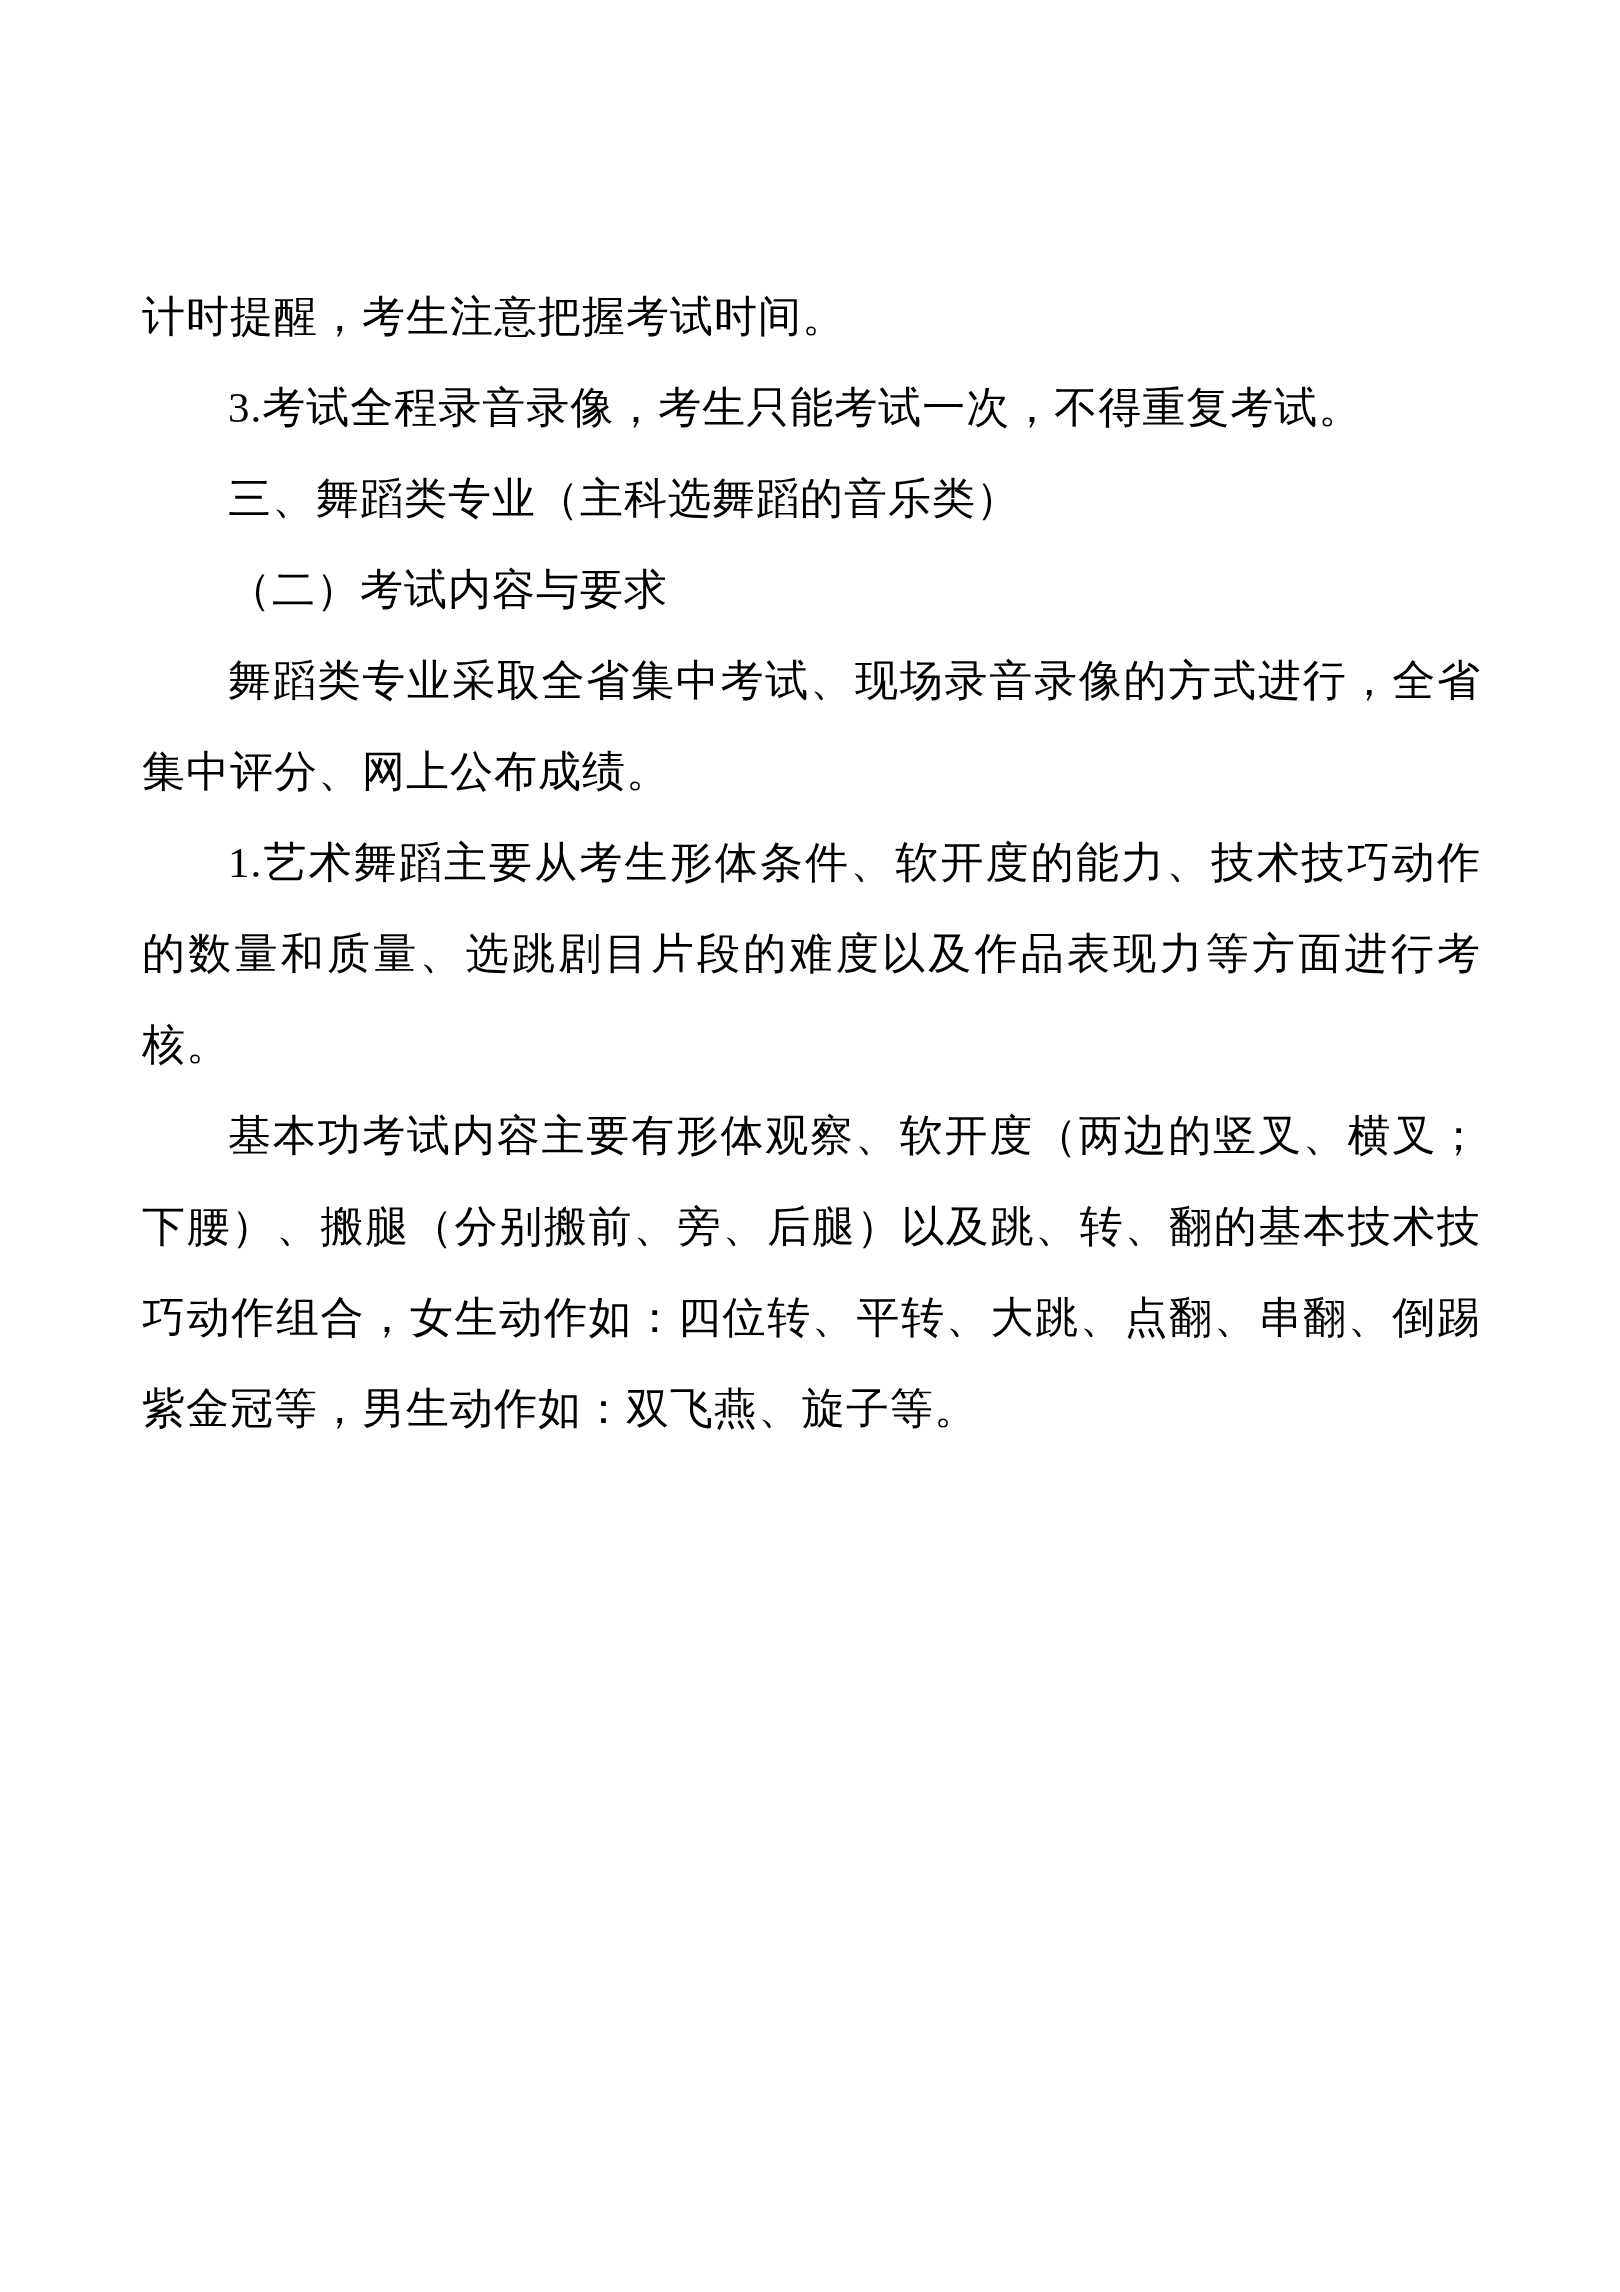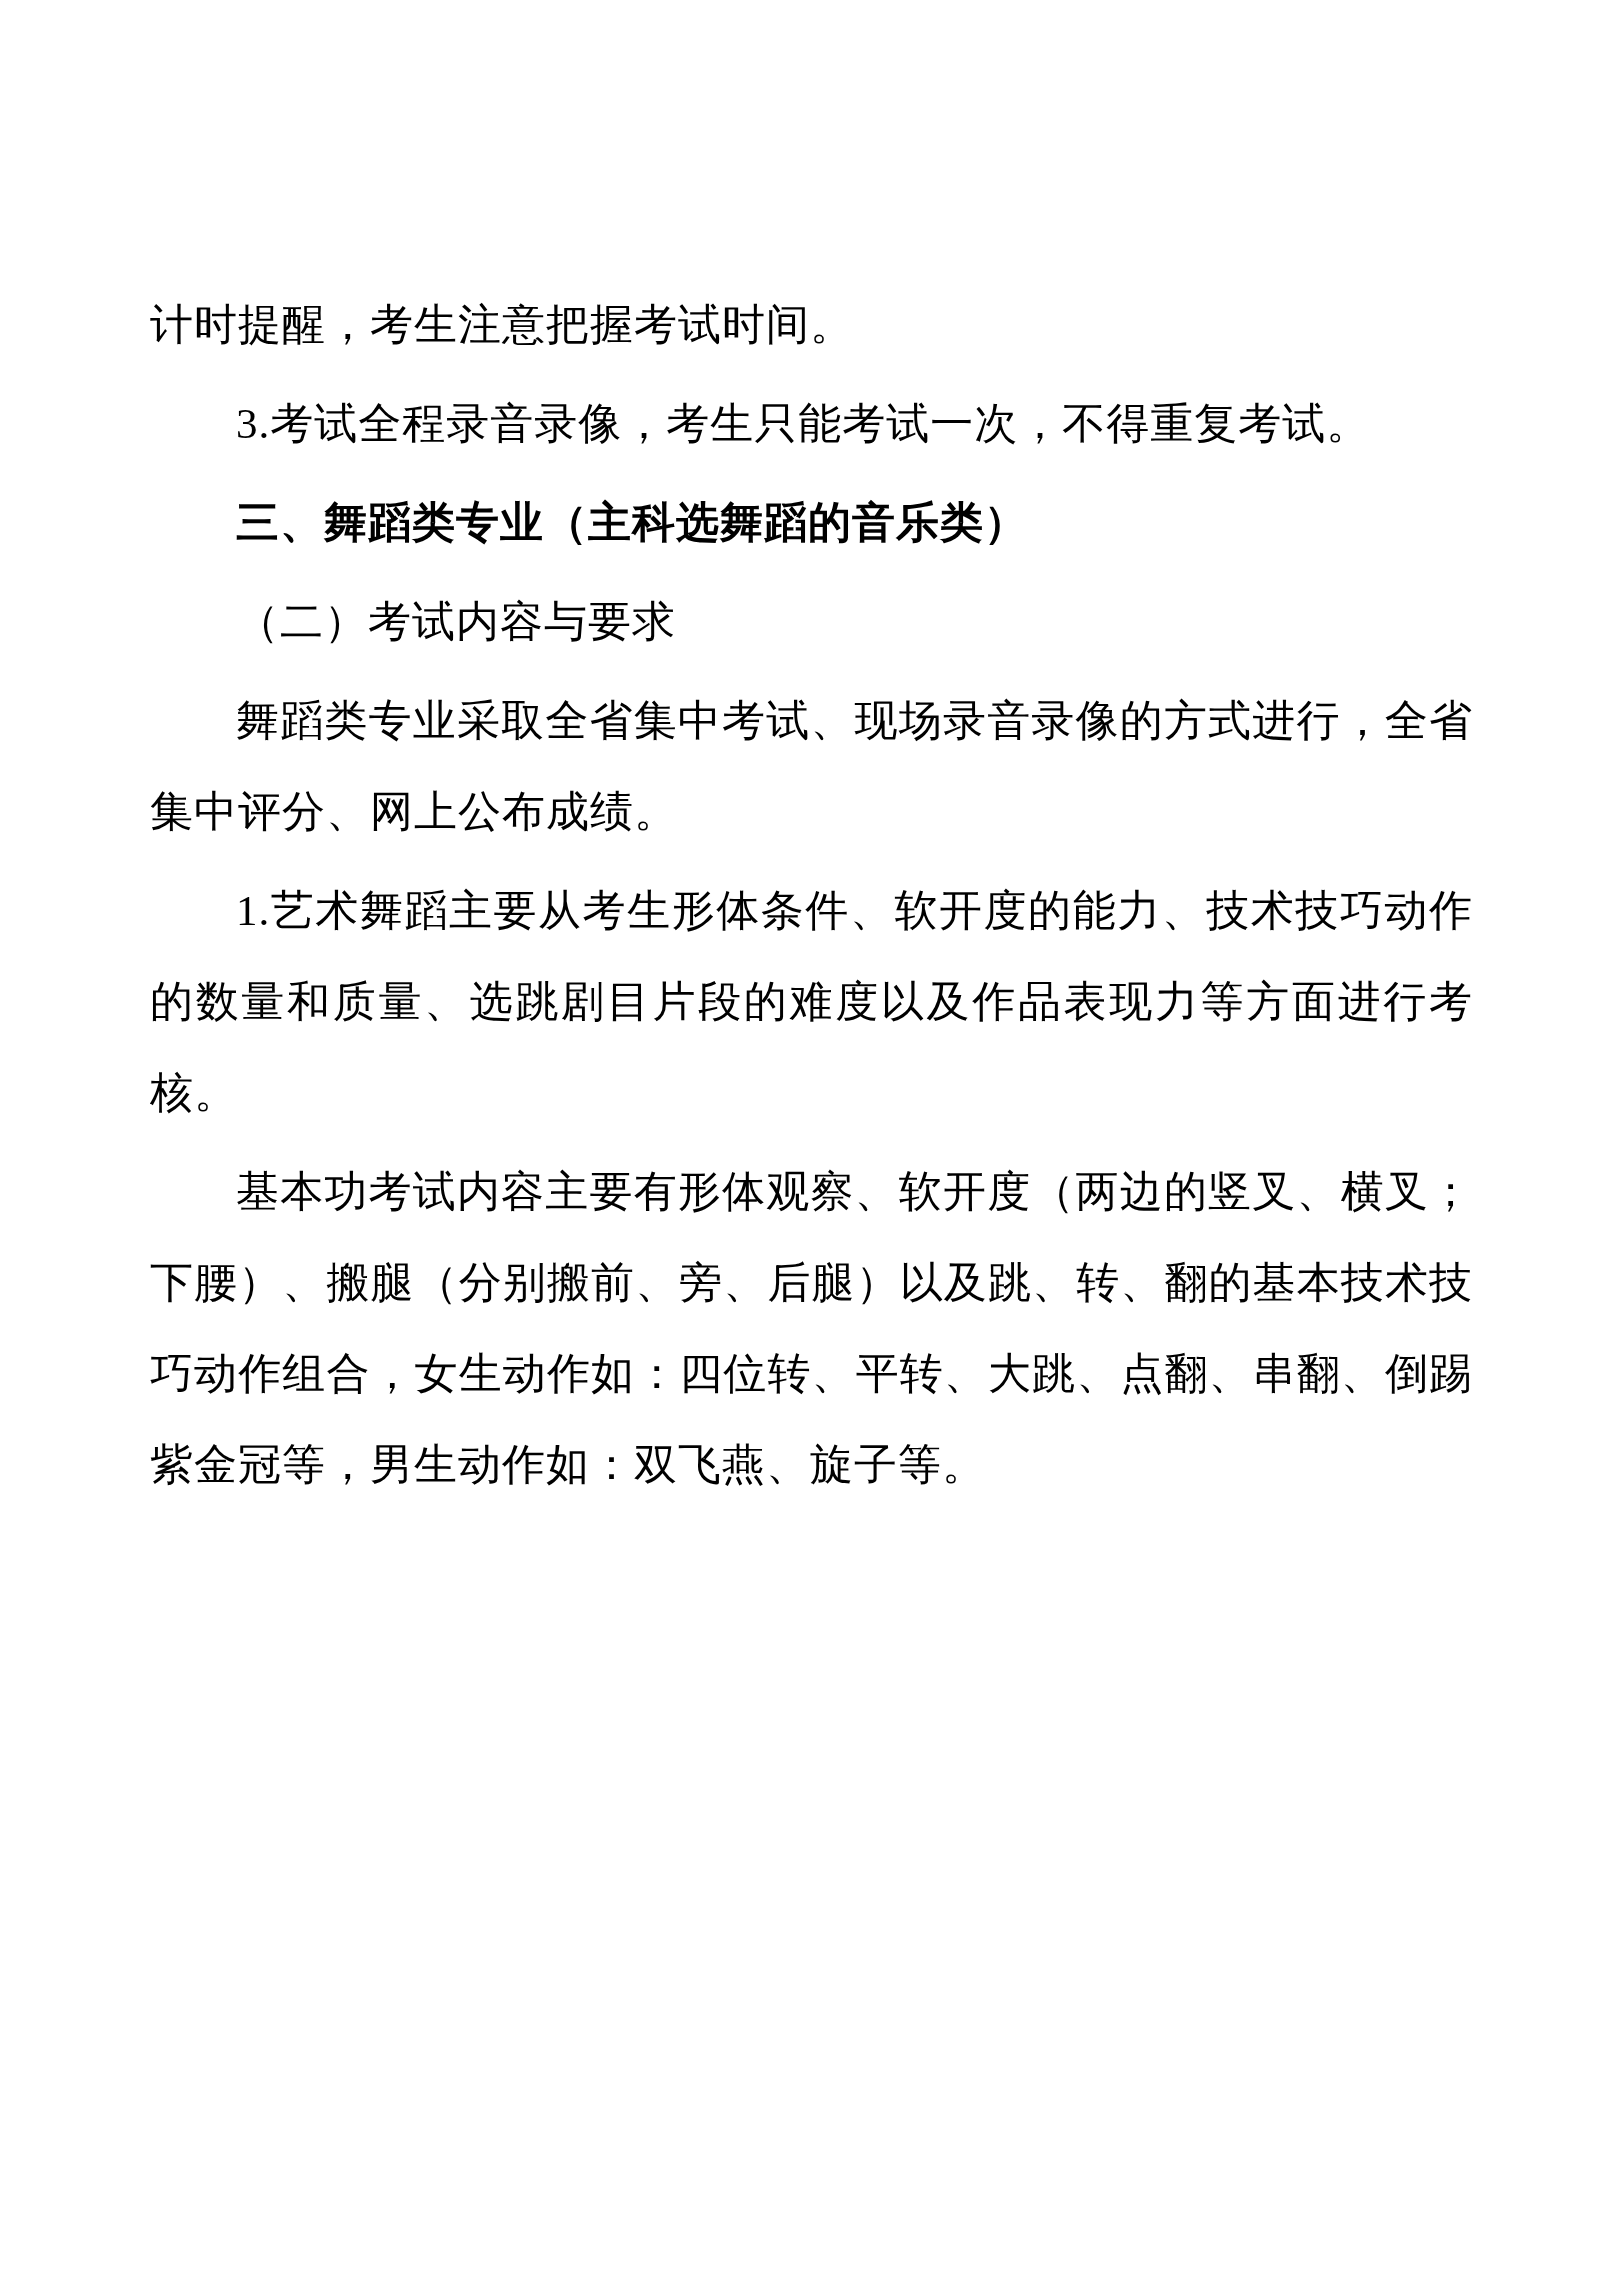--- a/index.html
+++ b/index.html
@@ -17,39 +17,39 @@
     font-family: "Liberation Serif", "DejaVu Serif", serif;
     color: #000000;
   }
   .content {
     position: absolute;
     left: 142px;
     top: 271px;
     width: 1339px;
   }
   .content p {
-    margin: 8px;
+    margin: 0;
     padding: 0;
     font-size: 43px;
     line-height: 91px;
     text-align: justify;
     text-align-last: left;
     text-justify: inter-character;
     letter-spacing: 1px;
     word-break: break-all;
   }
   .content p.indent {
     text-indent: 86px;
   }
   .content p.noindent {
     text-indent: 0;
   }
   .content p.heading {
     font-family: "Liberation Sans", "DejaVu Sans", sans-serif;
-    font-weight: bold;
+    font-weight: normal;
     text-align: right;
   }
 </style>
 </head>
 <body>
 
 <div class="page">
   <div class="content">
 
     <p class="noindent">计时提醒，考生注意把握考试时间。</p>

